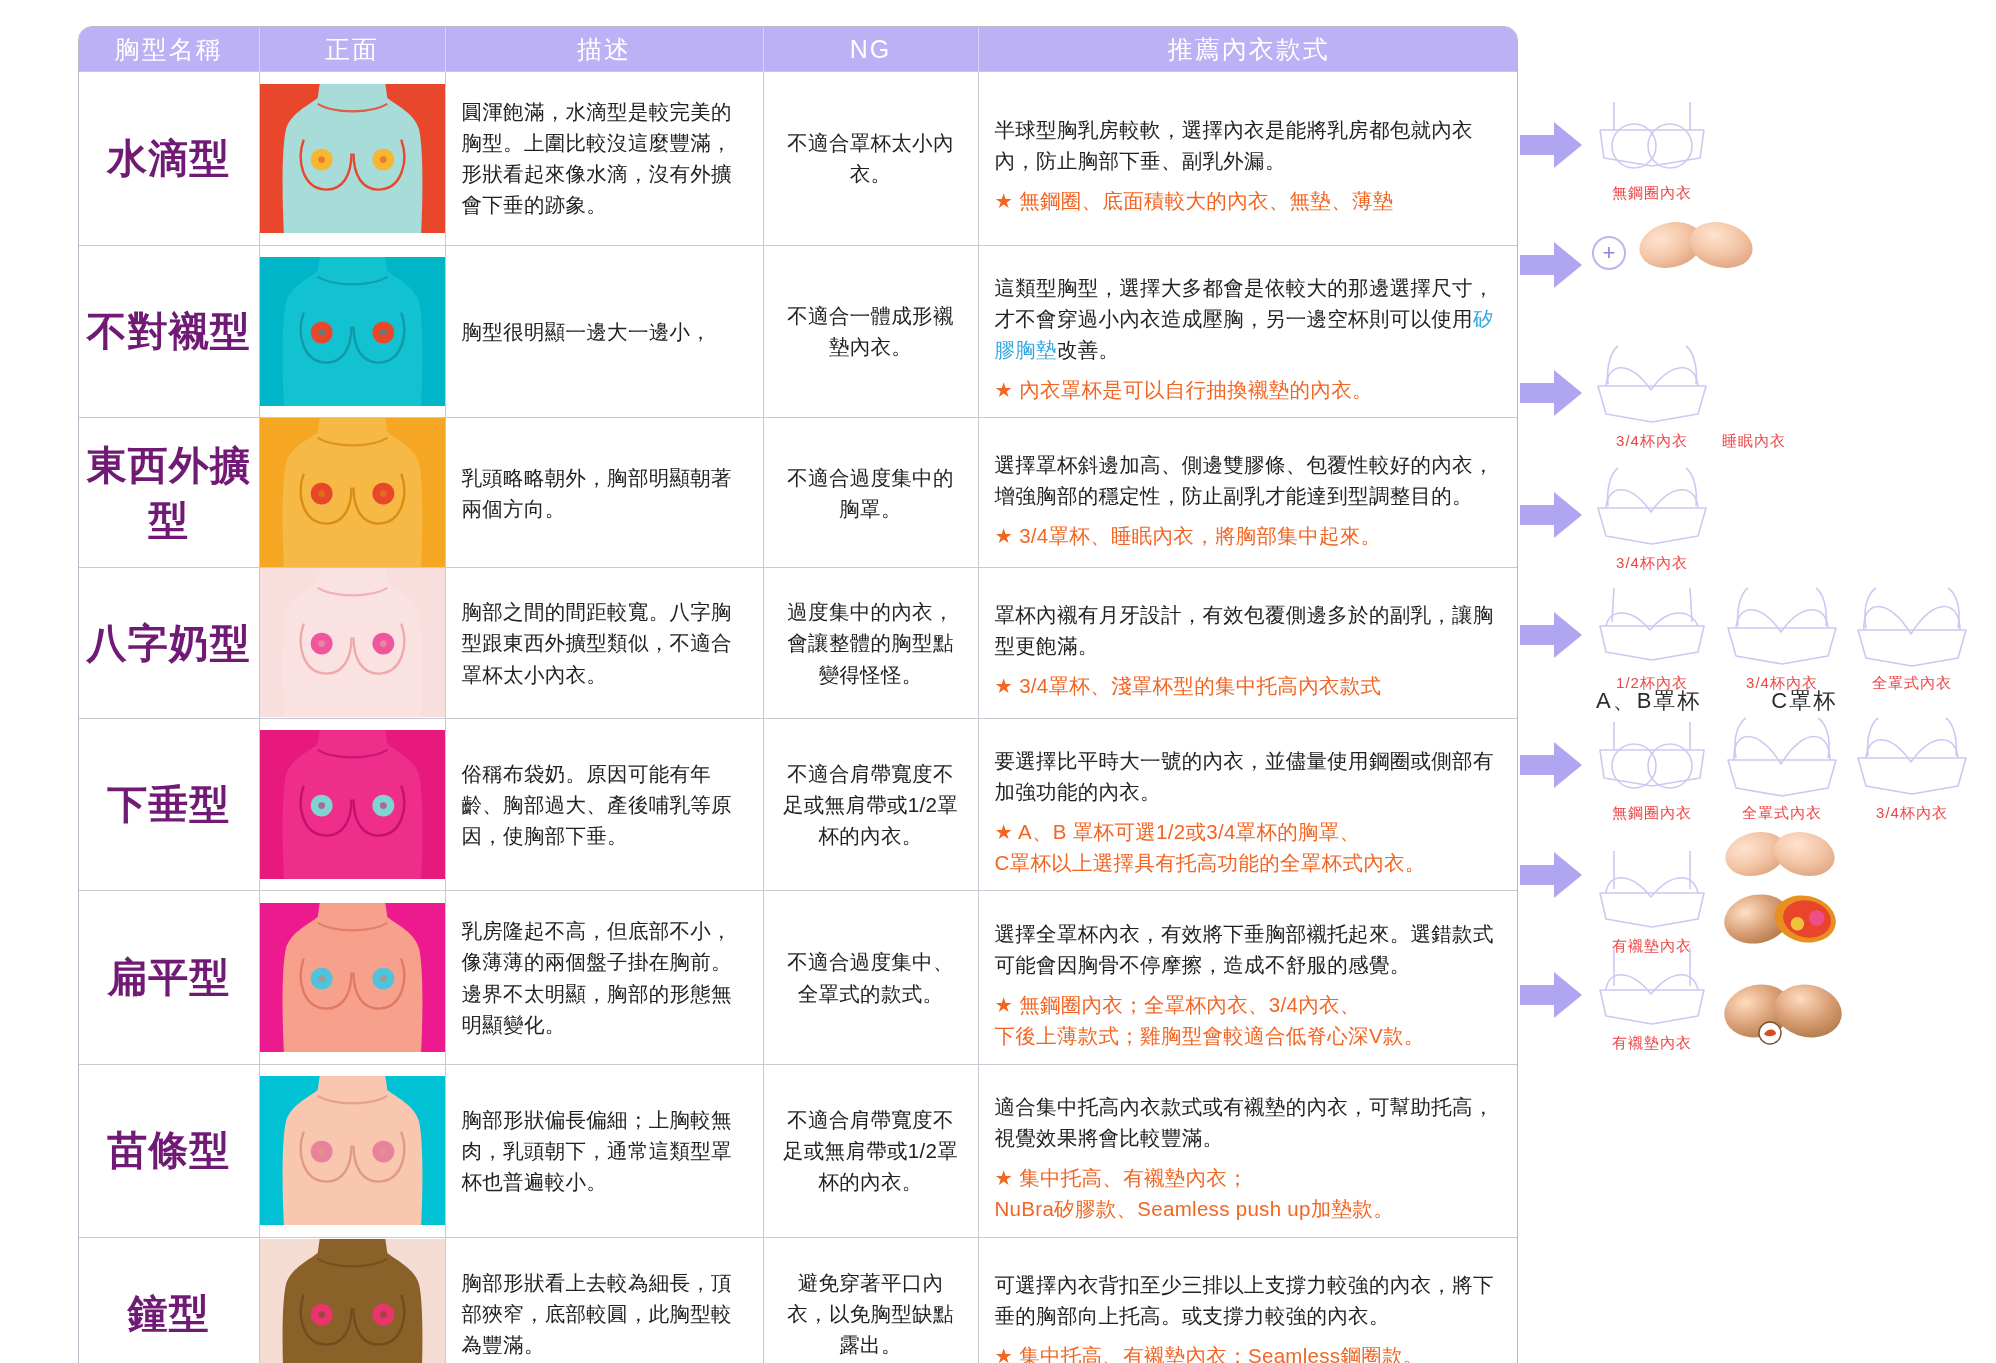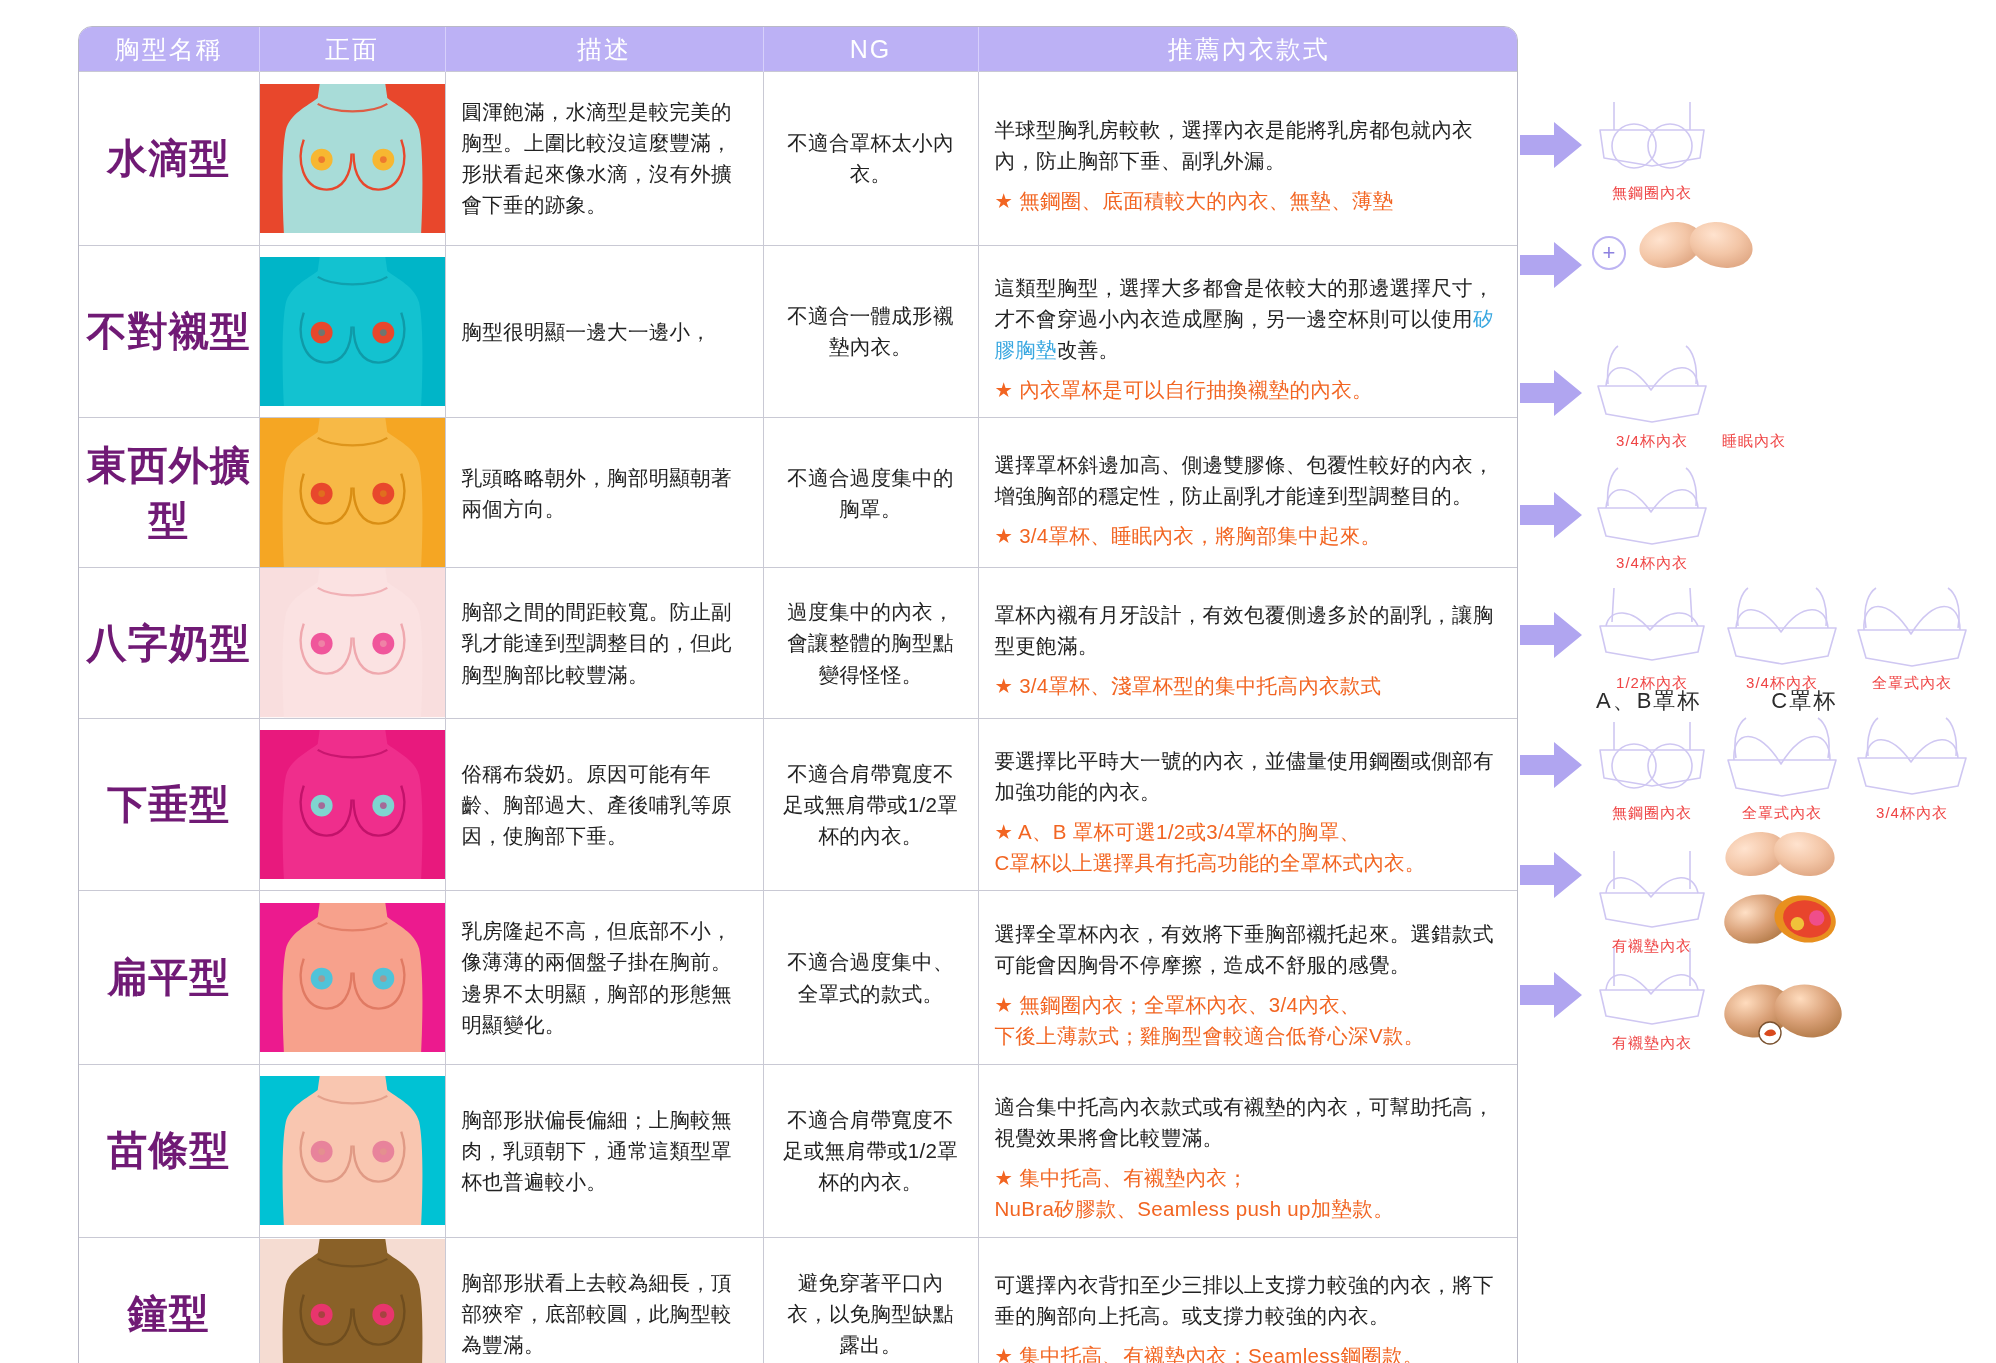--- a/index.html
+++ b/index.html
@@ -211,21 +211,21 @@
     <path d="M60 0 L58 14 C48 22 30 30 26 46 C22 64 22 110 24 150 L162 150 C164 110 164 64 160 46 C156 30 138 22 128 14 L126 0 Z" fill="#fbe2e2"></path>
     <path d="M58 20 C74 30 112 30 128 20" fill="none" stroke="#efa8ae" stroke-width="2.2" opacity=".85"></path>
     <path d="M44 56 C36 78 44 104 64 106 C84 108 92 90 92 70" fill="none" stroke="#efa8ae" stroke-width="2.4"></path>
     <path d="M142 56 C150 78 142 104 122 106 C102 108 94 90 94 70" fill="none" stroke="#efa8ae" stroke-width="2.4"></path>
     <ellipse cx="62" cy="76" rx="11" ry="11" fill="#f0569b"></ellipse>
     <ellipse cx="124" cy="76" rx="11" ry="11" fill="#f0569b"></ellipse>
     <ellipse cx="62" cy="76" rx="3.4" ry="3.4" fill="#efa8ae" opacity=".55"></ellipse>
     <ellipse cx="124" cy="76" rx="3.4" ry="3.4" fill="#efa8ae" opacity=".55"></ellipse>
   </svg>
             </td>
-            <td class="desc-cell">胸部之間的間距較寬。防止副乳才能達到型調整目的，但此胸型胸部比較豐滿。</td>
+            <td class="desc-cell">胸部之間的間距較寬。八字胸型跟東西外擴型類似，不適合罩杯太小內衣。</td>
             <td class="ng-cell">過度集中的內衣，會讓整體的胸型點變得怪怪。</td>
             <td class="rec-cell">
               <p class="rec-main">罩杯內襯有月牙設計，有效包覆側邊多於的副乳，讓胸型更飽滿。</p>
               <p class="rec-star" style="white-space: pre-line;">★ 3/4罩杯、淺罩杯型的集中托高內衣款式</p>
             </td>
           </tr>
           <tr style="height: 148px;">
             <td class="name-cell">下垂型</td>
             <td class="img-cell">
               <svg class="fig" viewBox="0 0 186 150" preserveAspectRatio="none" aria-hidden="true">

